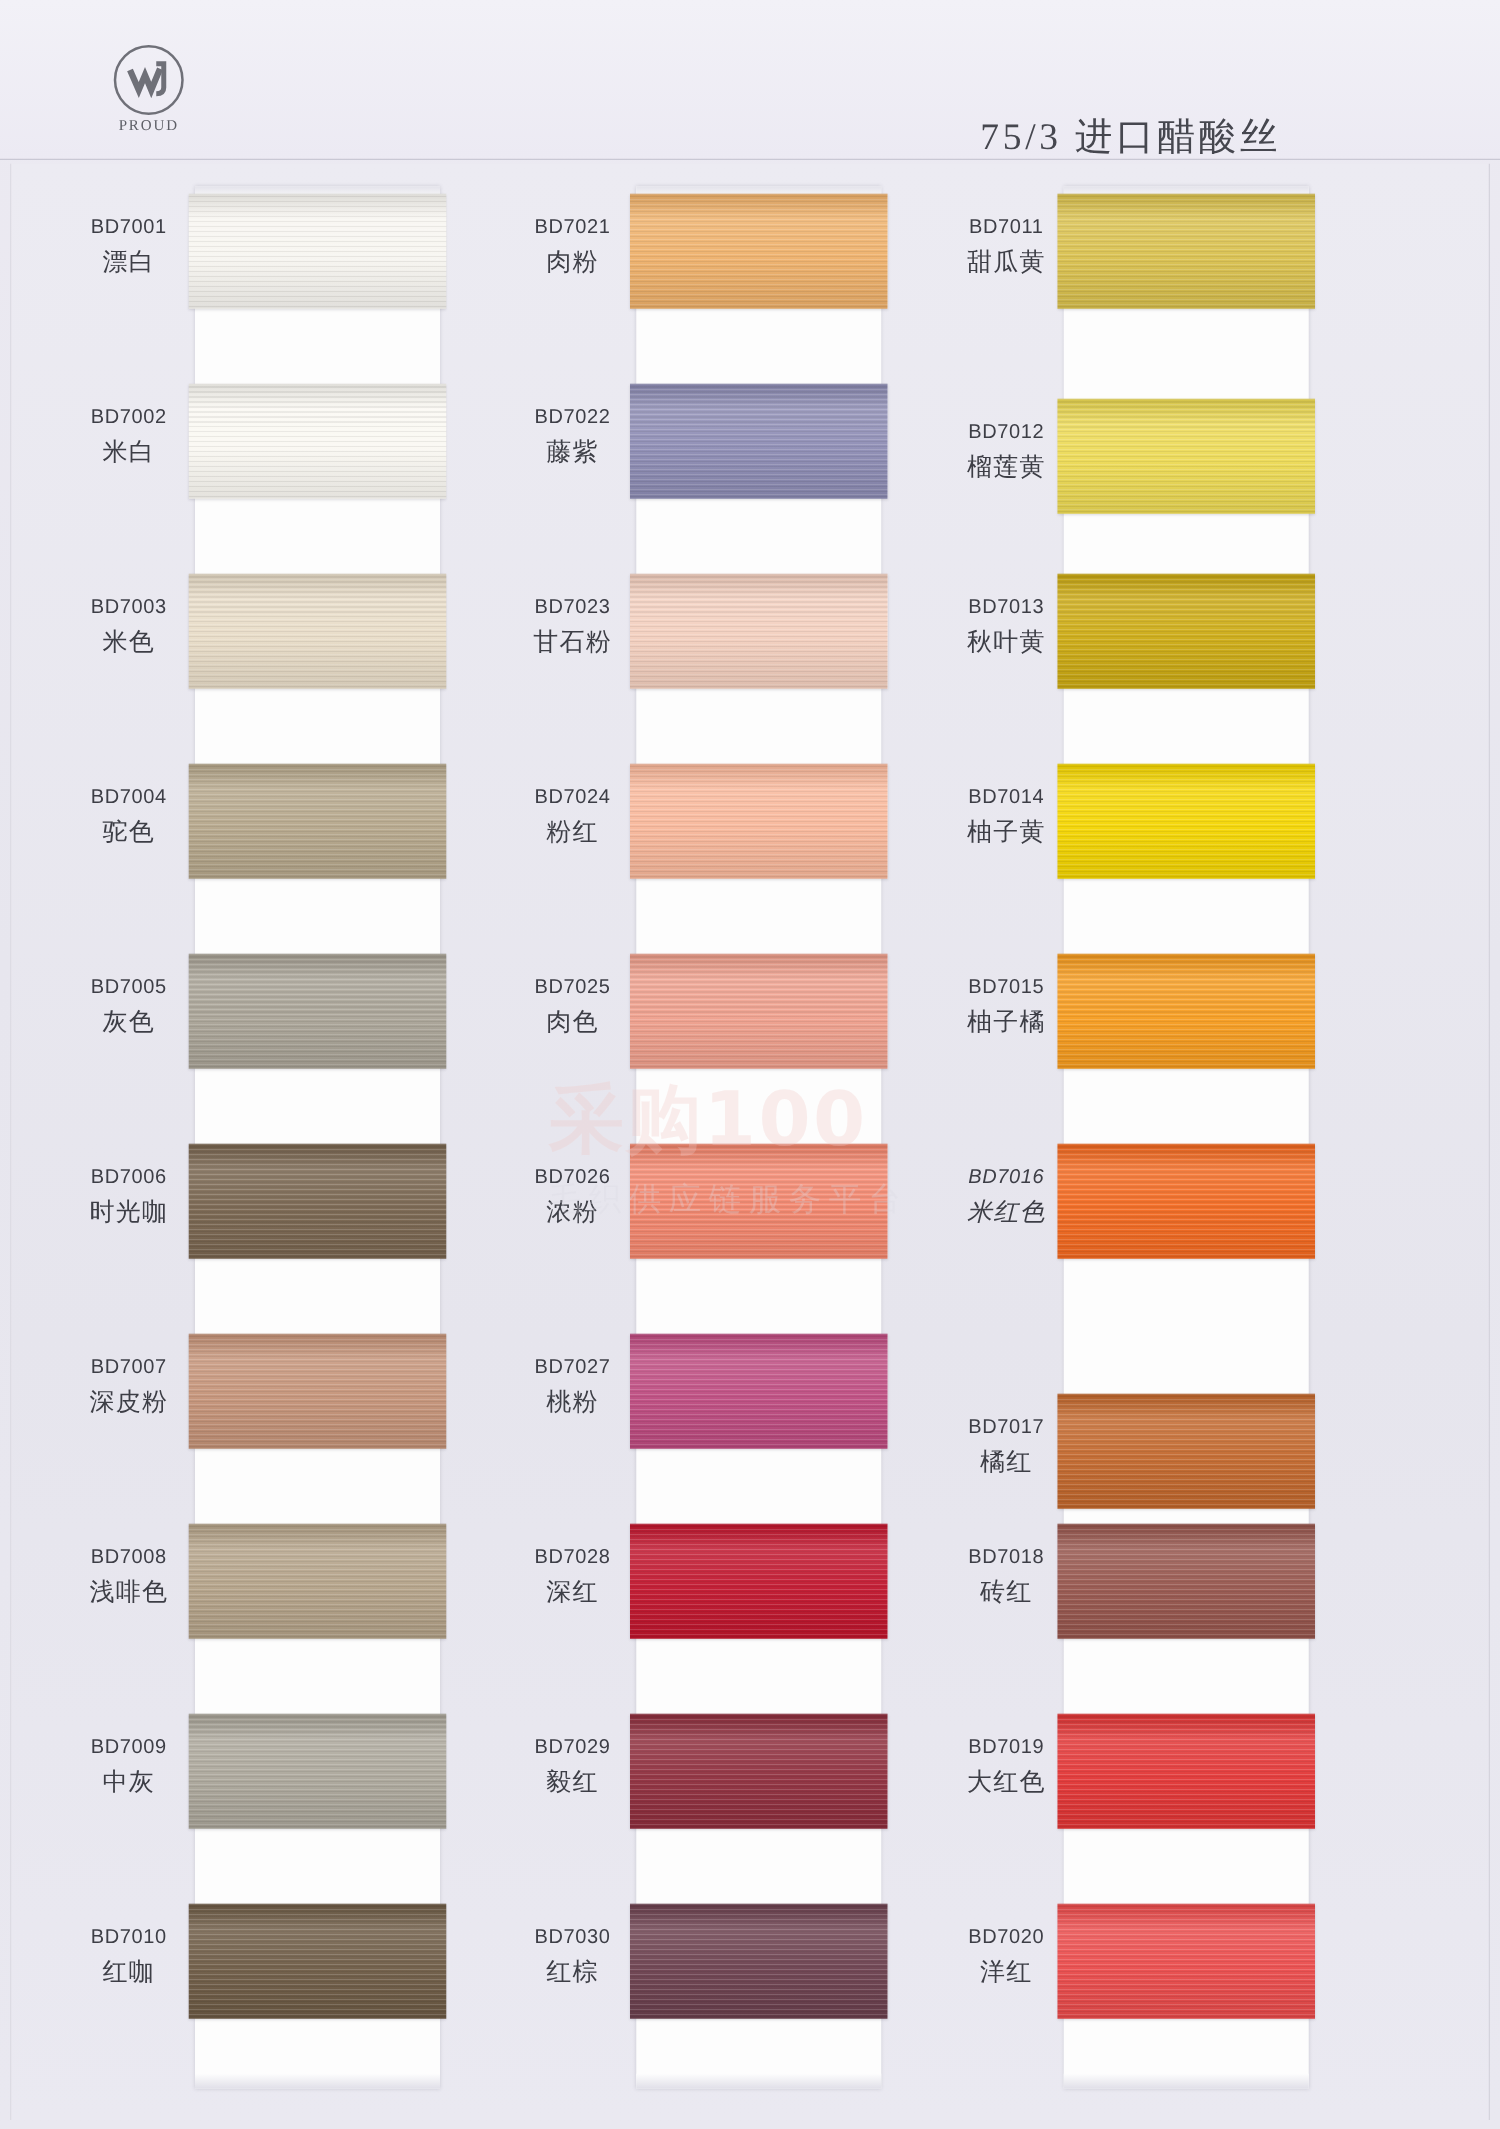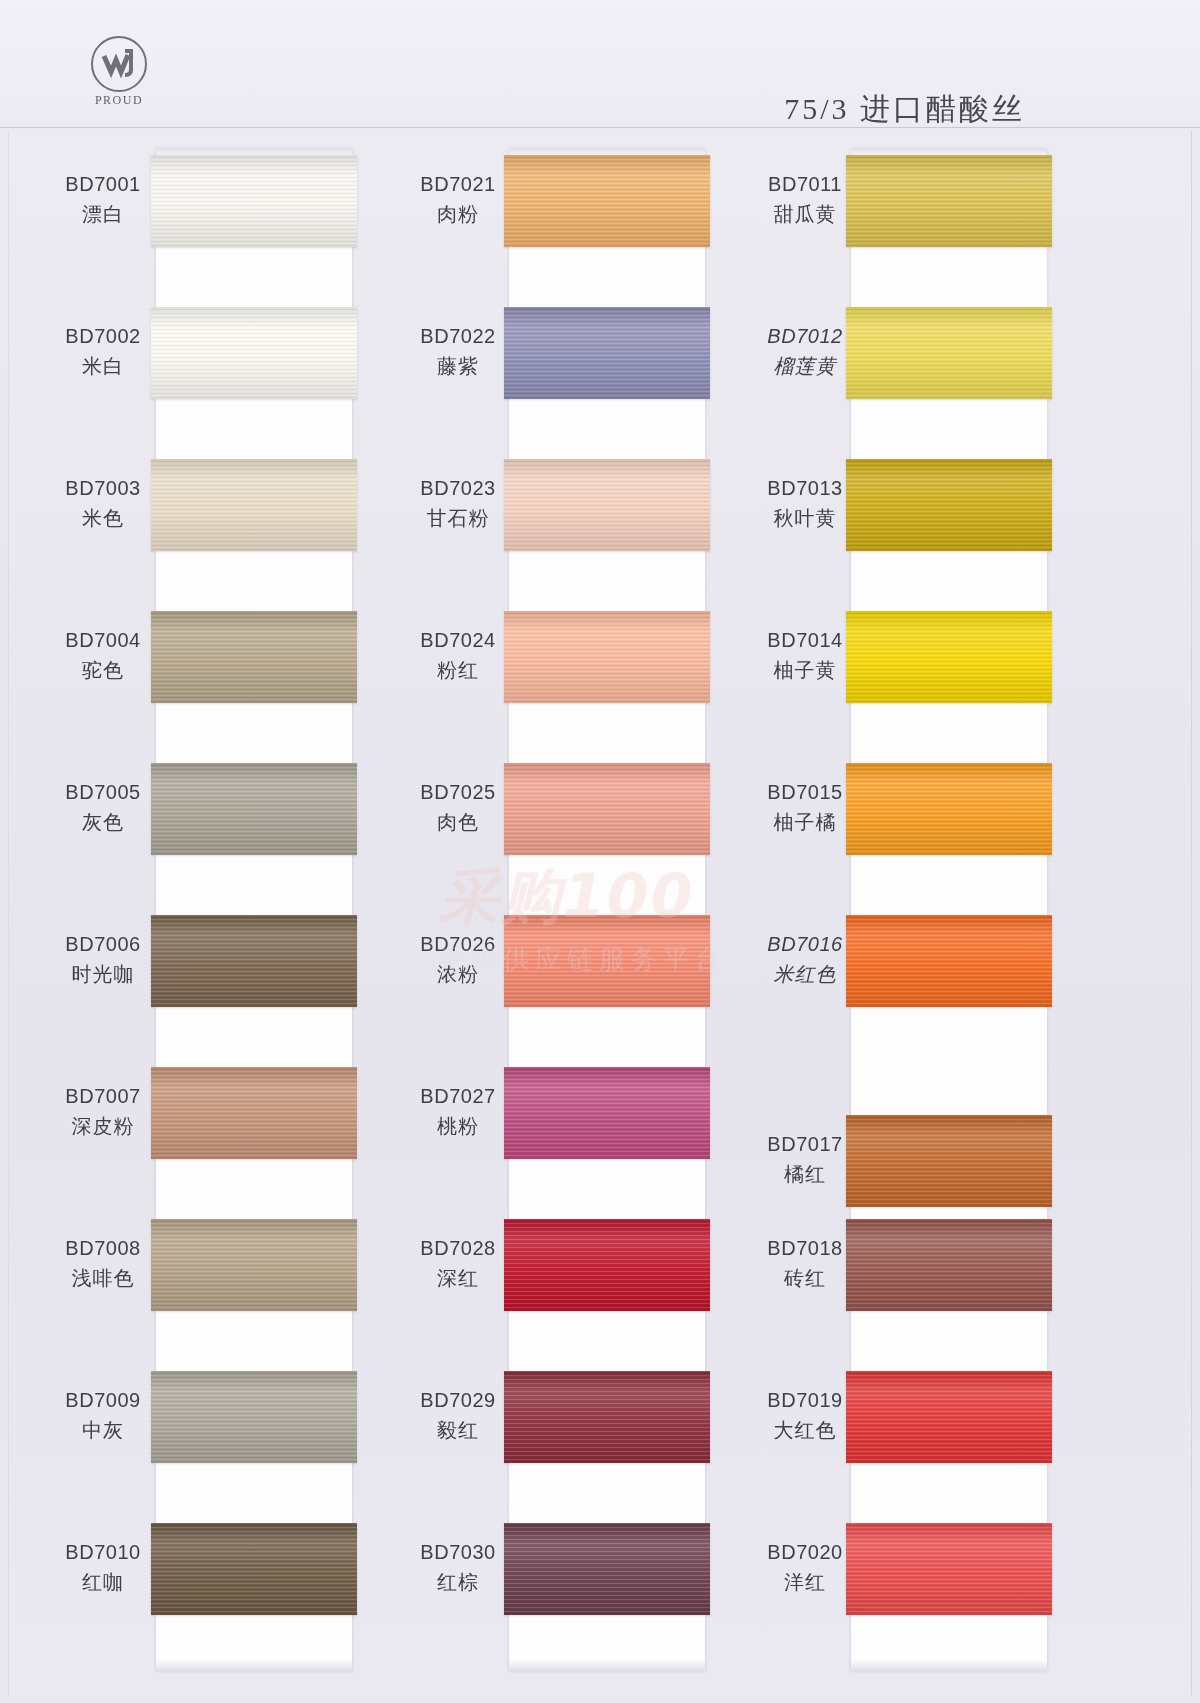--- a/index.html
+++ b/index.html
@@ -104,21 +104,20 @@
     z-index: 3;
   }
   .wm-main {
     font-family: "DejaVu Sans", sans-serif;
     font-size: 60px;
     font-weight: 700;
     color: #f0c8c5;
     letter-spacing: 2px;
     line-height: 1;
     white-space: nowrap;
-    font-style: italic;
   }
   .wm-sub {
     font-family: "DejaVu Sans", sans-serif;
     font-size: 26px;
     color: #dcdbe4;
     letter-spacing: 6px;
     margin-top: 16px;
     white-space: nowrap;
   }
 
@@ -177,21 +176,21 @@
     width: 108px;
     text-align: center;
     font-family: "Liberation Sans", sans-serif;
     color: #3f4048;
     line-height: 1.35;
   }
   .col-1 .label, .col-2 .label { left: 10px; }
   .col-3 .label { left: 12px; }
   .label .code {
     display: block;
-    font-size: 20px;
+    font-size: 16px;
     letter-spacing: .5px;
     color: #3d3e46;
   }
   .label .name {
     display: block;
     font-family: "DejaVu Sans", sans-serif;
     font-size: 20px;
     letter-spacing: 1px;
     color: #3d3e46;
     margin-top: 3px;
@@ -471,21 +470,21 @@
       <div class="rows">
           <div class="row" style="top: 18px;">
             <div class="label">
               <span class="code">BD7011</span>
               <span class="name">甜瓜黄</span>
             </div>
             <div class="skein">
               <div class="fill" style="background: rgb(217, 192, 77);"></div>
             </div>
           </div>
-          <div class="row" style="top: 170px; font-style: italic;">
+          <div class="row" style="top: 182px;">
             <div class="label">
               <span class="code">BD7012</span>
               <span class="name">榴莲黄</span>
             </div>
             <div class="skein">
               <div class="fill" style="background: rgb(236, 217, 83);"></div>
             </div>
           </div>
           <div class="row" style="top: 322px;">
             <div class="label">

